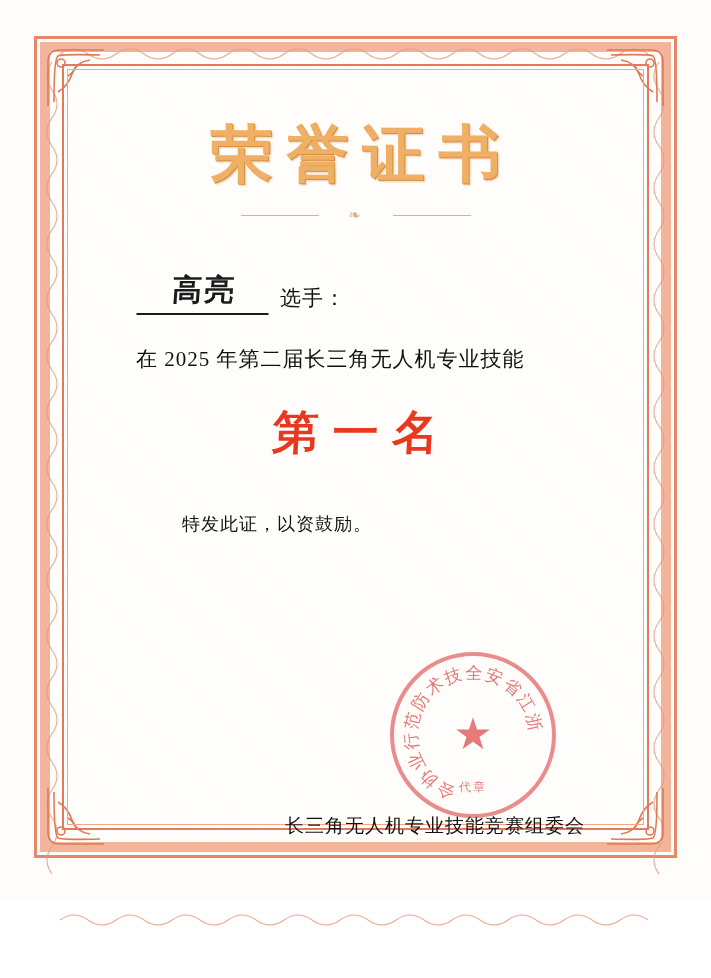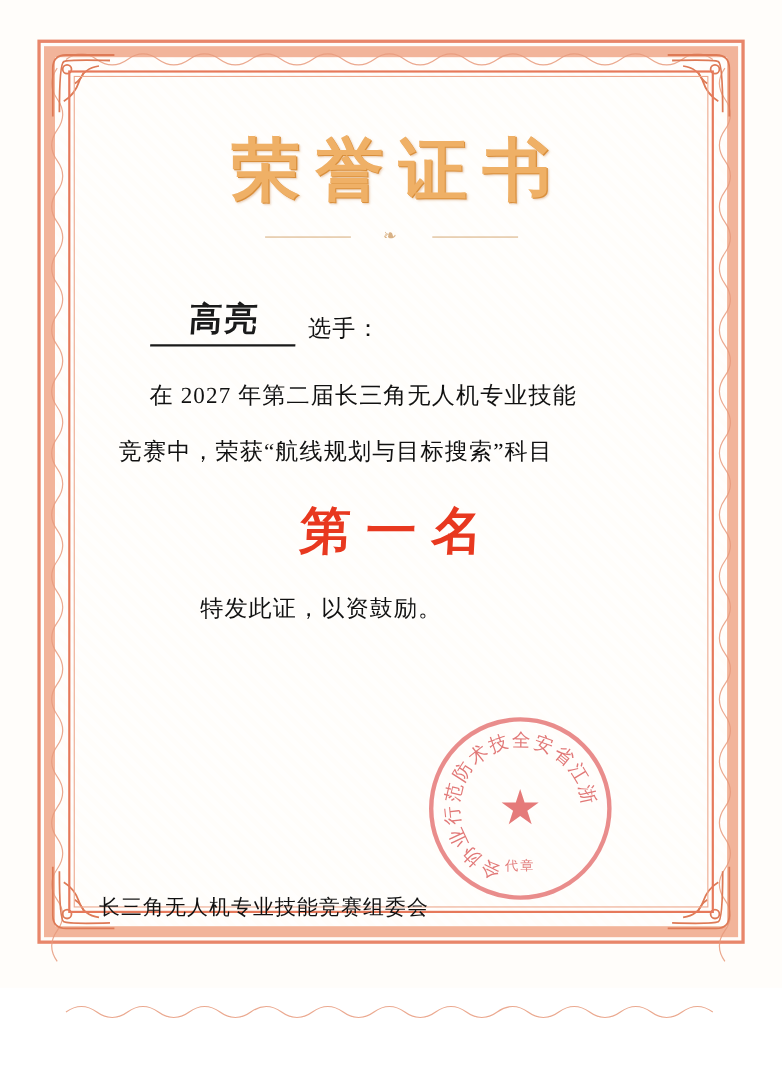--- a/index.html
+++ b/index.html
@@ -181,33 +181,34 @@
     font-family: "DejaVu Serif", serif;
     font-size: 46px;
     font-weight: 700;
     color: #e8381f;
     letter-spacing: 14px;
     padding-left: 14px;
     transform: skewX(-3deg);
   }
 
   .closing {
-    margin-top: 25px;
-    font-size: 21px;
+    margin-top: 48px;
+    font-size: 18px;
     color: #111;
     letter-spacing: 1px;
     padding-left: 92px;
   }
 
   
   .signature {
     position: absolute;
     left: 0;
     right: 18px;
     bottom: 52px;
+    text-align: right;
     padding-right: 18px;
   }
   .sig-line {
     font-size: 19px;
     color: #111;
     letter-spacing: 1px;
     line-height: 1.95;
   }
   .sig-date {
     font-size: 19px;
@@ -338,22 +339,21 @@
       <span class="line left"></span>
       <span class="orn">❧</span>
       <span class="line right"></span>
     </div>
 
     <div class="name-row">
       <span class="name-value">高亮</span>
       <span class="name-suffix">选手：</span>
     </div>
 
-    <div class="body-line">在 2027 年第二届长三角无人机专业技能</div>
-    <div class="body-line second">竞赛中，荣获“航线规划与目标搜索”科目</div>
+    <div class="body-line">在 2025 年第二届长三角无人机专业技能</div>
 
     <div class="award">第一名</div>
 
     <div class="closing">特发此证，以资鼓励。</div>
 
     <div class="signature">
       <div class="sig-line">长三角无人机专业技能竞赛组委会</div>
     </div>
 
     <div class="seal">

